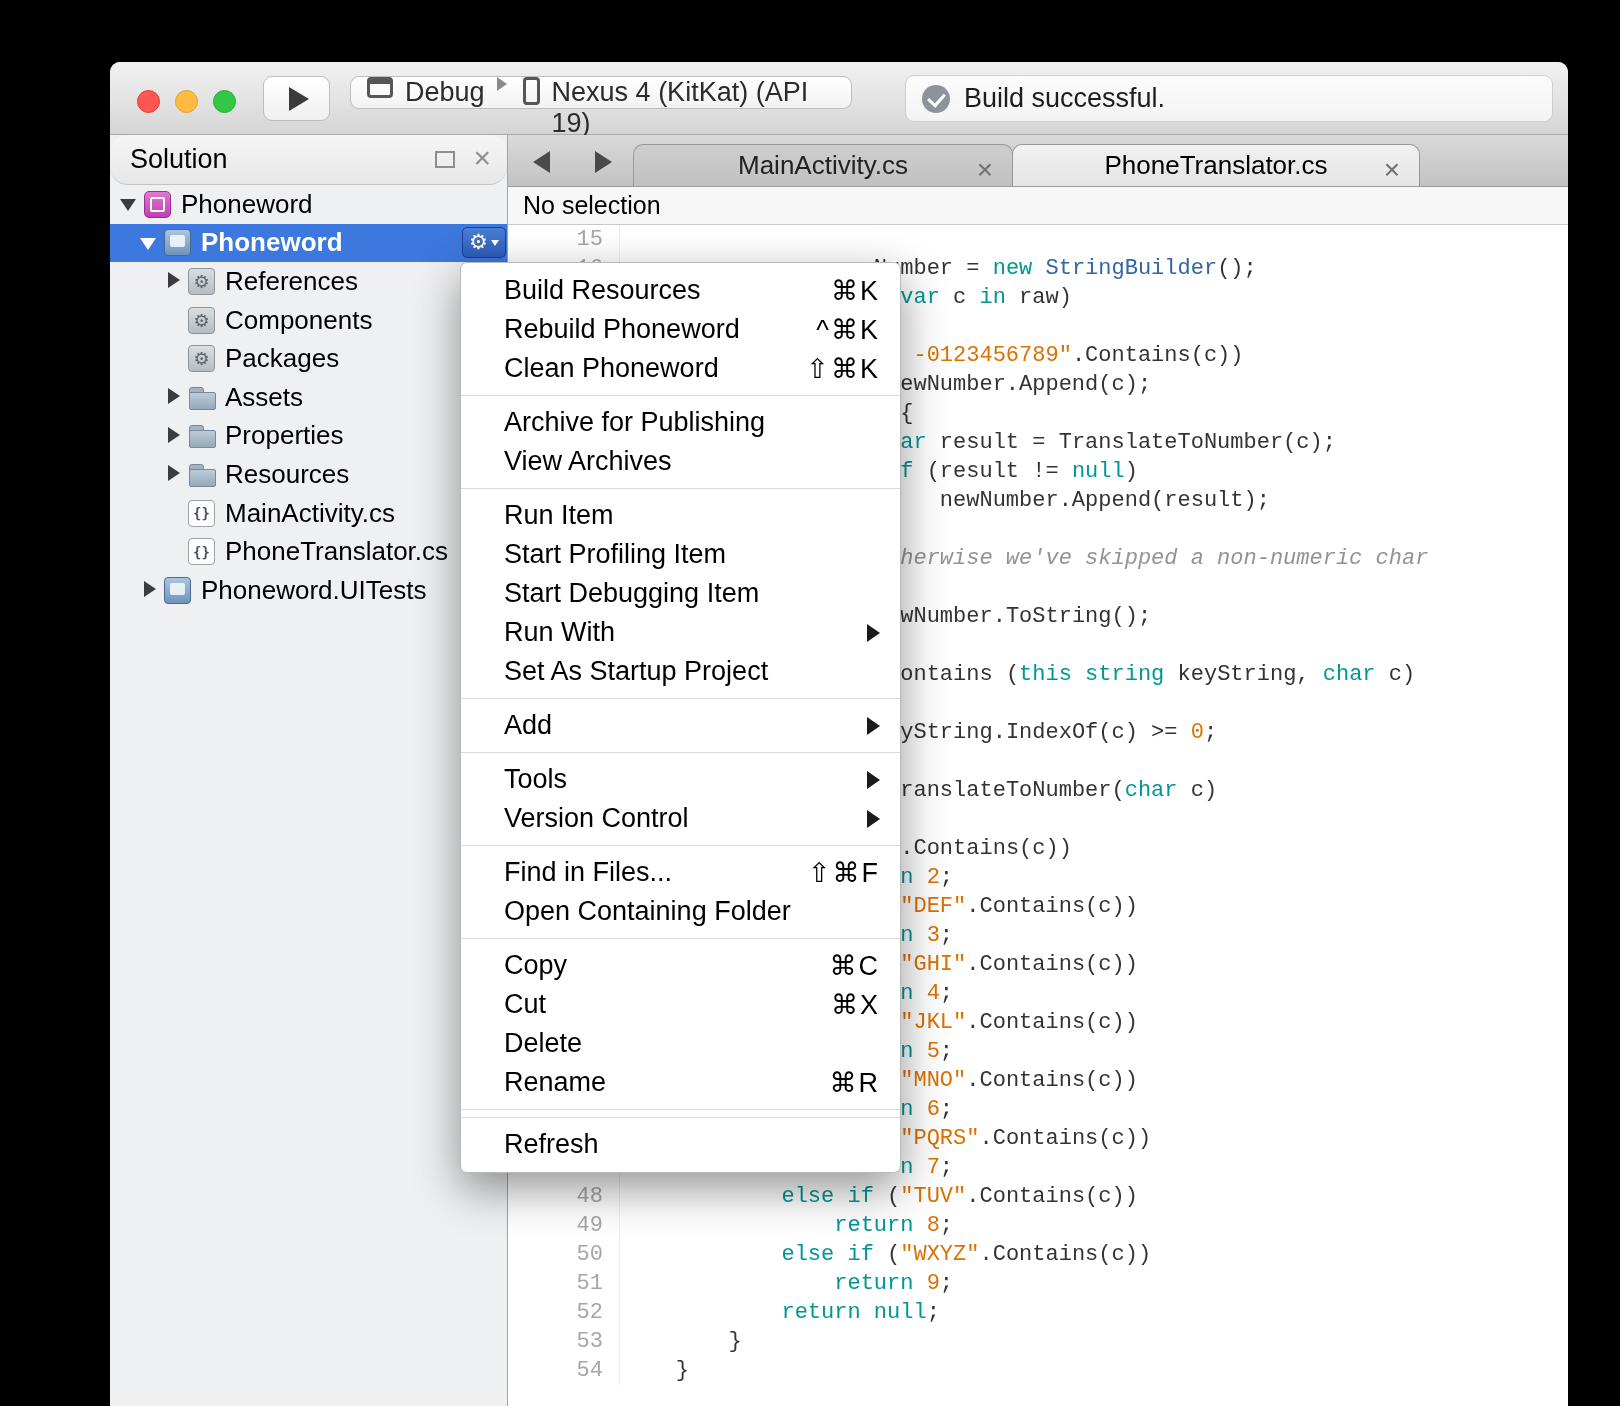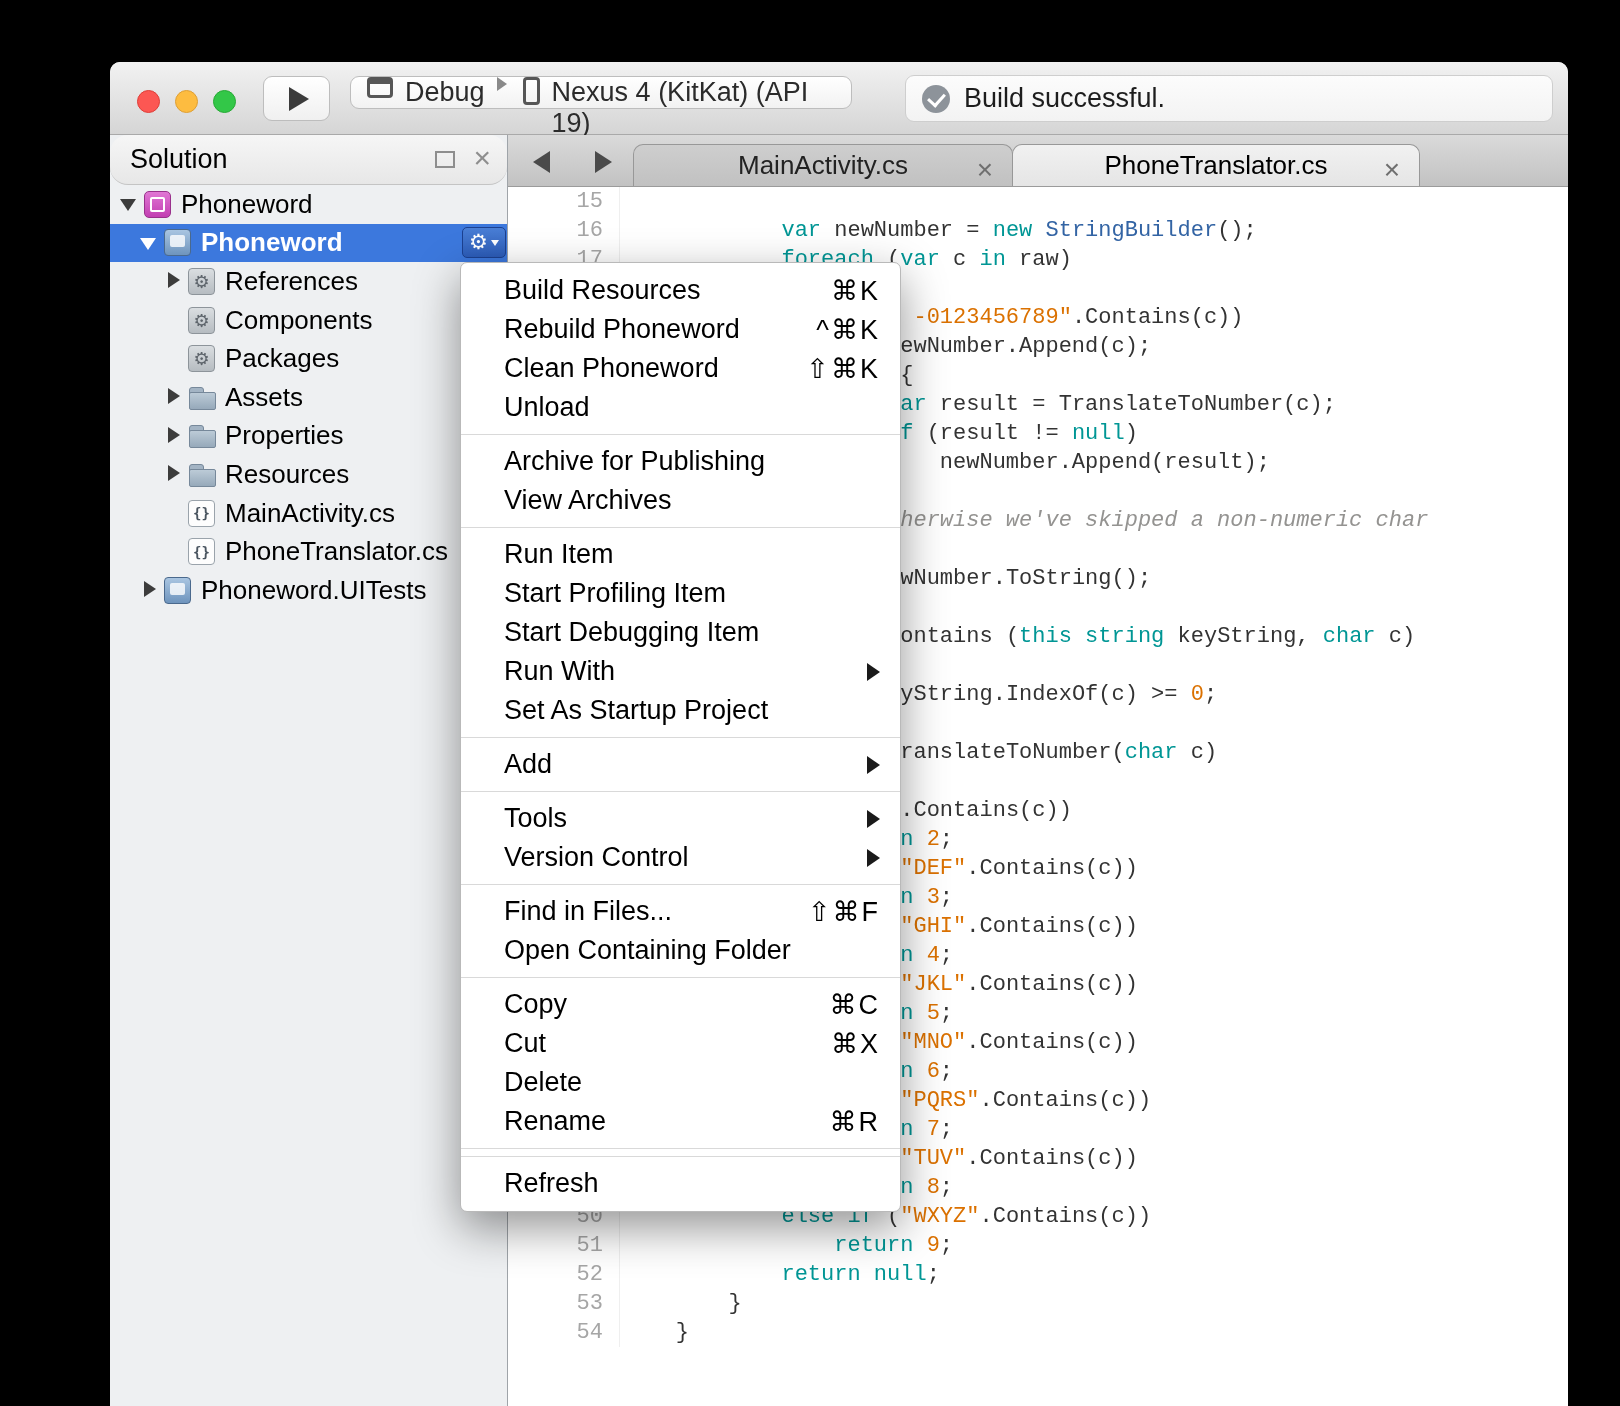--- a/index.html
+++ b/index.html
@@ -210,20 +210,23 @@
             <div class="tab">
               <span class="tab-label">MainActivity.cs</span>
               <span class="tab-close"></span>
             </div>
             <div class="tab active">
               <span class="tab-label">PhoneTranslator.cs</span>
               <span class="tab-close"></span>
             </div>
           </div>
       </div>
+      <div class="breadcrumb">
+        <span>No selection</span>
+      </div>
       <div class="code" id="code">
           <div class="cl">
             <span class="ln">15</span>
             <span class="lc"></span>
           </div>
           <div class="cl">
             <span class="ln">16</span>
             <span class="lc"><span class="pl">            </span><span class="kw">var</span><span class="pl"> newNumber = </span><span class="kw">new</span><span class="ty"> StringBuilder</span><span class="pl">();</span></span>
           </div>
           <div class="cl">
@@ -389,23 +392,20 @@
         <span class="mshort">⌘K</span>
       </div>
       <div class="mitem">
         <span class="mlabel">Rebuild Phoneword</span>
         <span class="mshort">^⌘K</span>
       </div>
       <div class="mitem">
         <span class="mlabel">Clean Phoneword</span>
         <span class="mshort">⇧⌘K</span>
       </div>
-      <div class="mitem">
-        <span class="mlabel">Unload</span>
-      </div>
       <div class="msep"></div>
       <div class="mitem">
         <span class="mlabel">Archive for Publishing</span>
       </div>
       <div class="mitem">
         <span class="mlabel">View Archives</span>
       </div>
       <div class="msep"></div>
       <div class="mitem">
         <span class="mlabel">Run Item</span>

